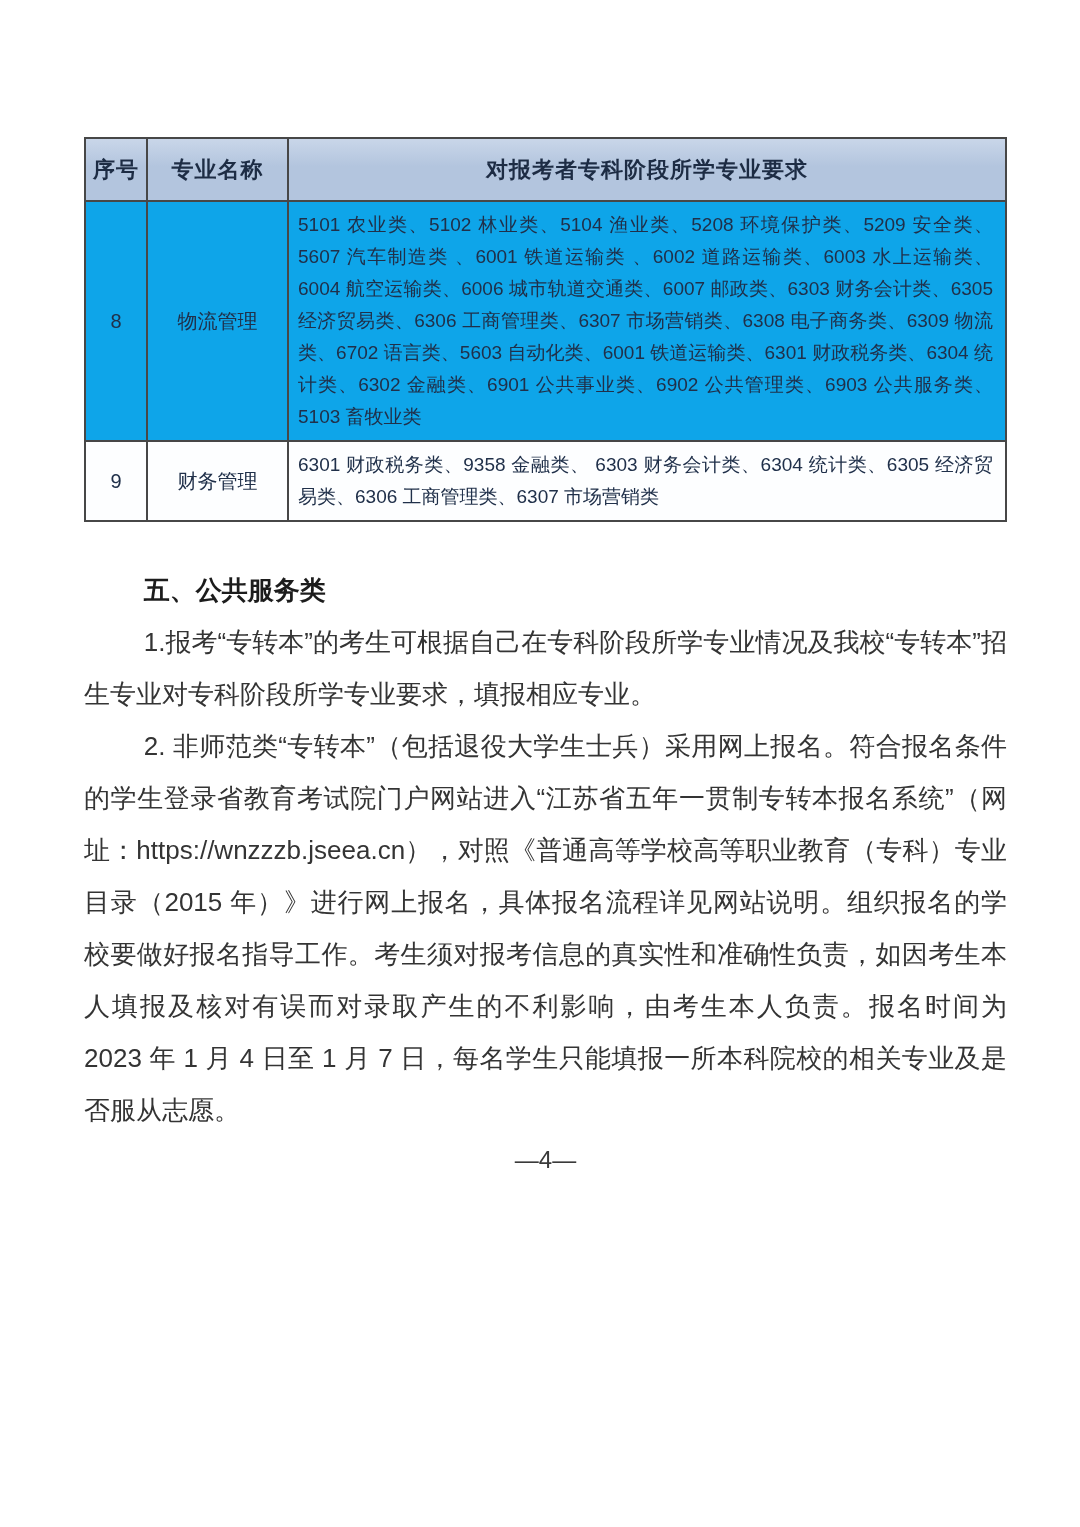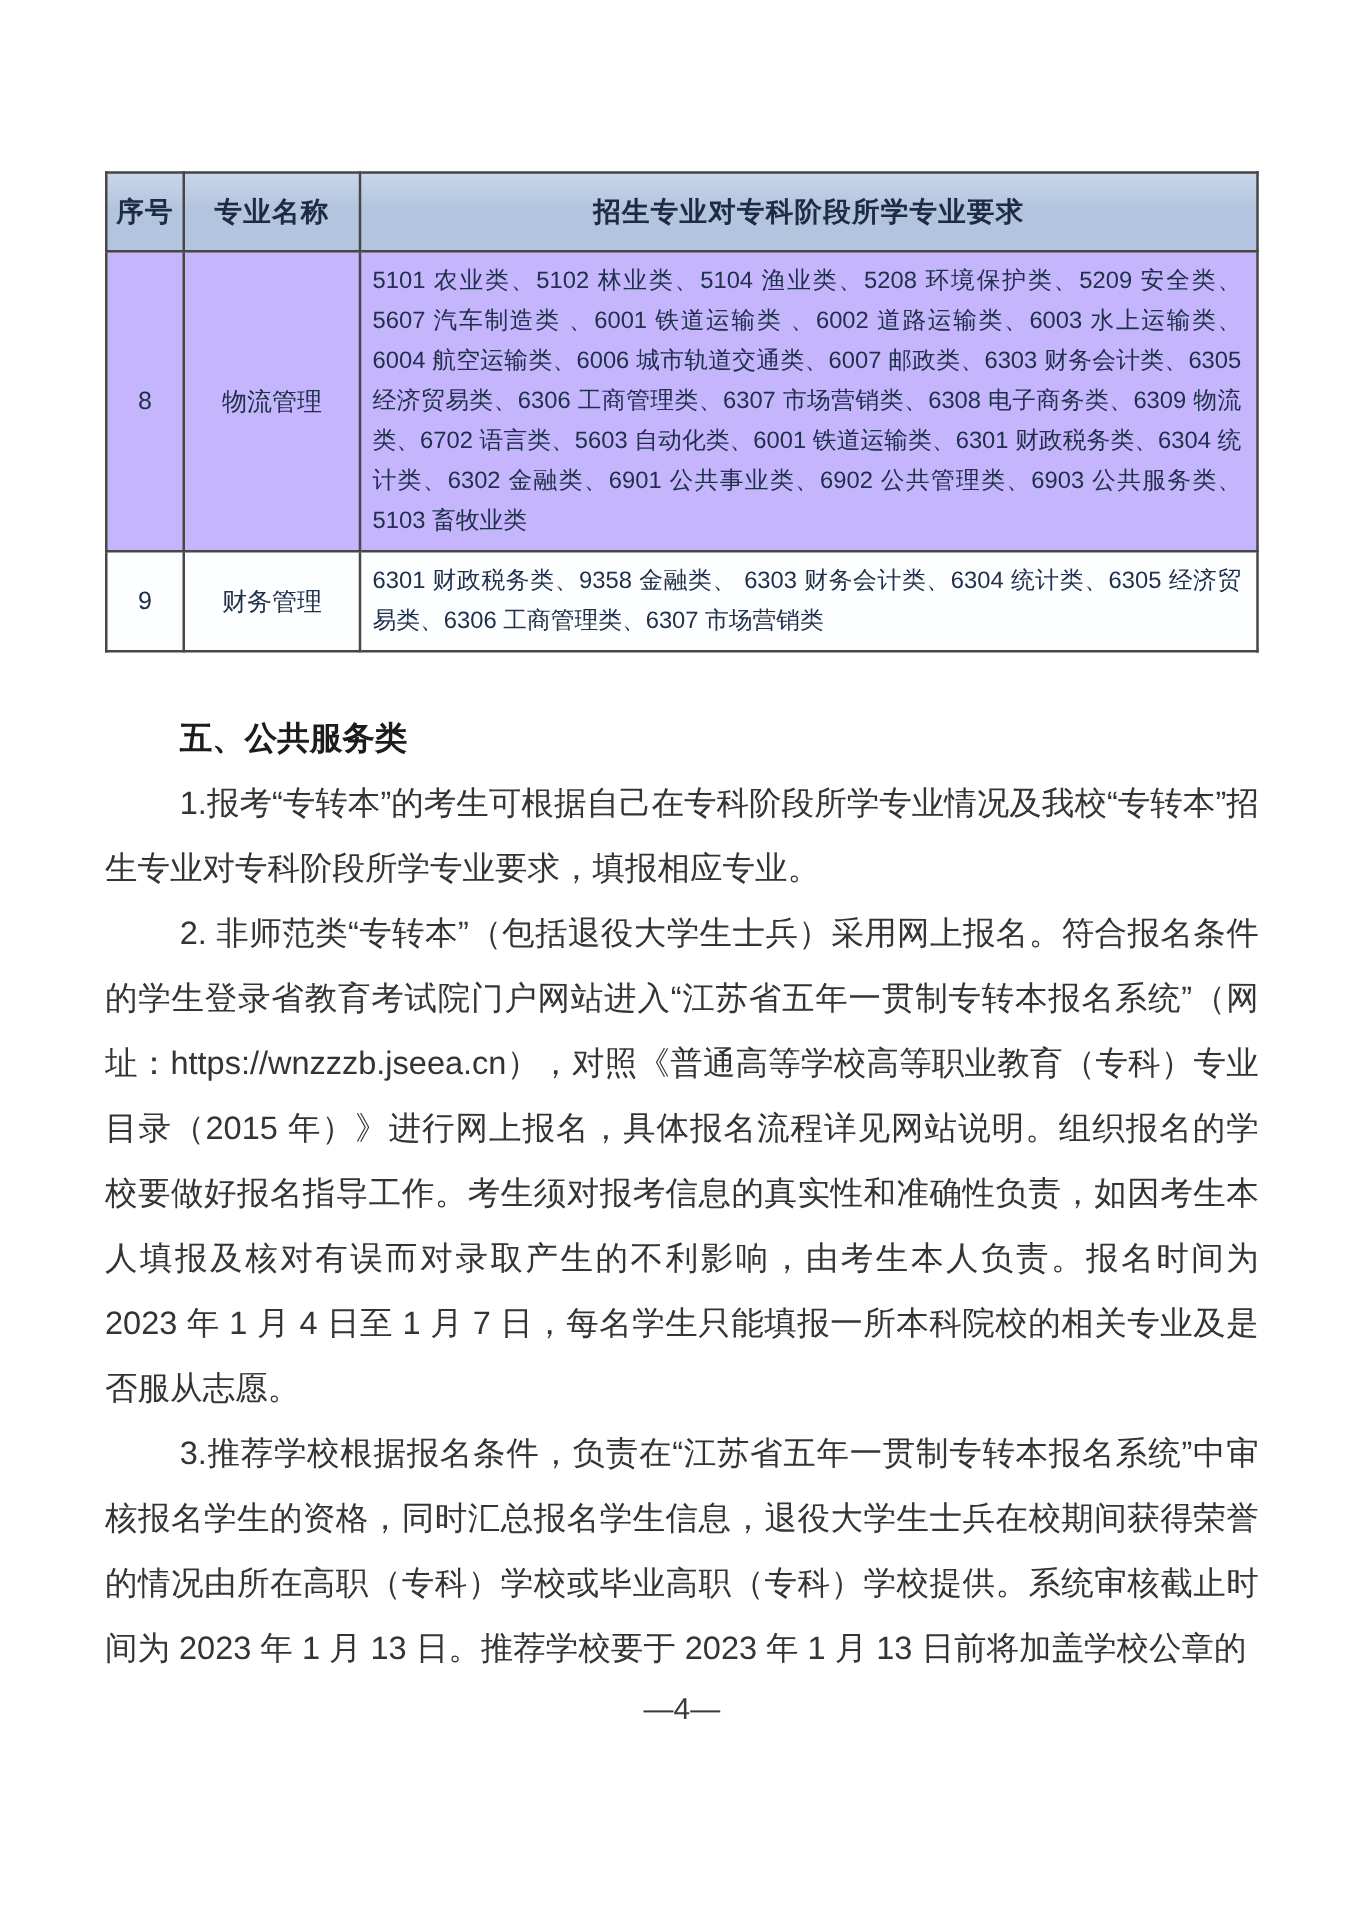--- a/index.html
+++ b/index.html
@@ -42,21 +42,21 @@
 
   tr.head-row th {
     height: 63px;
     background: linear-gradient(to bottom, #c9d6e9 0%, #b3c5de 45%, #b3c5de 100%);
     font-weight: bold;
     font-size: 22px;
     text-align: center;
     color: #1d2c44;
     letter-spacing: 1px;
   }
-  tr.row-a td { background: #c4b5fd; }
+  tr.row-a td { background: #0ea5e9; }
   tr.row-b td { background: #fdfeff; }
 
   td.cell-center {
     text-align: center;
     font-size: 20px;
   }
   td.cell-req {
     padding: 7px 12px 7px 9px;
     line-height: 32px;
     text-align: justify;
@@ -104,40 +104,39 @@
     <table class="doc-table">
       <colgroup>
         <col class="col-no">
         <col class="col-major">
         <col>
       </colgroup>
       <tbody>
         <tr class="head-row">
           <th>序号</th>
           <th>专业名称</th>
-          <th>招生专业对专科阶段所学专业要求</th>
+          <th>对报考者专科阶段所学专业要求</th>
         </tr>
         <tr class="row-a">
           <td class="cell-center">8</td>
           <td class="cell-center">物流管理</td>
           <td class="cell-req">5101 农业类、5102 林业类、5104 渔业类、5208 环境保护类、5209 安全类、5607 汽车制造类 、6001 铁道运输类 、6002 道路运输类、6003 水上运输类、6004 航空运输类、6006 城市轨道交通类、6007 邮政类、6303 财务会计类、6305 经济贸易类、6306 工商管理类、6307 市场营销类、6308 电子商务类、6309 物流类、6702 语言类、5603 自动化类、6001 铁道运输类、6301 财政税务类、6304 统计类、6302 金融类、6901 公共事业类、6902 公共管理类、6903 公共服务类、5103 畜牧业类</td>
         </tr>
         <tr class="row-b">
           <td class="cell-center">9</td>
           <td class="cell-center">财务管理</td>
           <td class="cell-req">6301 财政税务类、9358 金融类、 6303 财务会计类、6304 统计类、6305 经济贸易类、6306 工商管理类、6307 市场营销类</td>
         </tr>
       </tbody>
     </table>
 
     <div class="bodytext">
 
       <h2 class="section-heading">五、公共服务类</h2>
 
       <p class="para">1.报考“专转本”的考生可根据自己在专科阶段所学专业情况及我校“专转本”招生专业对专科阶段所学专业要求，填报相应专业。</p>
       <p class="para">2.  非师范类“专转本”（包括退役大学生士兵）采用网上报名。符合报名条件的学生登录省教育考试院门户网站进入“江苏省五年一贯制专转本报名系统”（网址：https://wnzzzb.jseea.cn），对照《普通高等学校高等职业教育（专科）专业目录（2015 年）》进行网上报名，具体报名流程详见网站说明。组织报名的学校要做好报名指导工作。考生须对报考信息的真实性和准确性负责，如因考生本人填报及核对有误而对录取产生的不利影响，由考生本人负责。报名时间为 2023 年 1 月 4 日至 1 月 7 日，每名学生只能填报一所本科院校的相关专业及是否服从志愿。</p>
-      <p class="para">3.推荐学校根据报名条件，负责在“江苏省五年一贯制专转本报名系统”中审核报名学生的资格，同时汇总报名学生信息，退役大学生士兵在校期间获得荣誉的情况由所在高职（专科）学校或毕业高职（专科）学校提供。系统审核截止时间为 2023 年 1 月 13 日。推荐学校要于 2023 年 1 月 13 日前将加盖学校公章的</p>
 
       <div class="footer">—4—</div>
     </div>
 
   </div>
 </div>
 
 </body></html>

